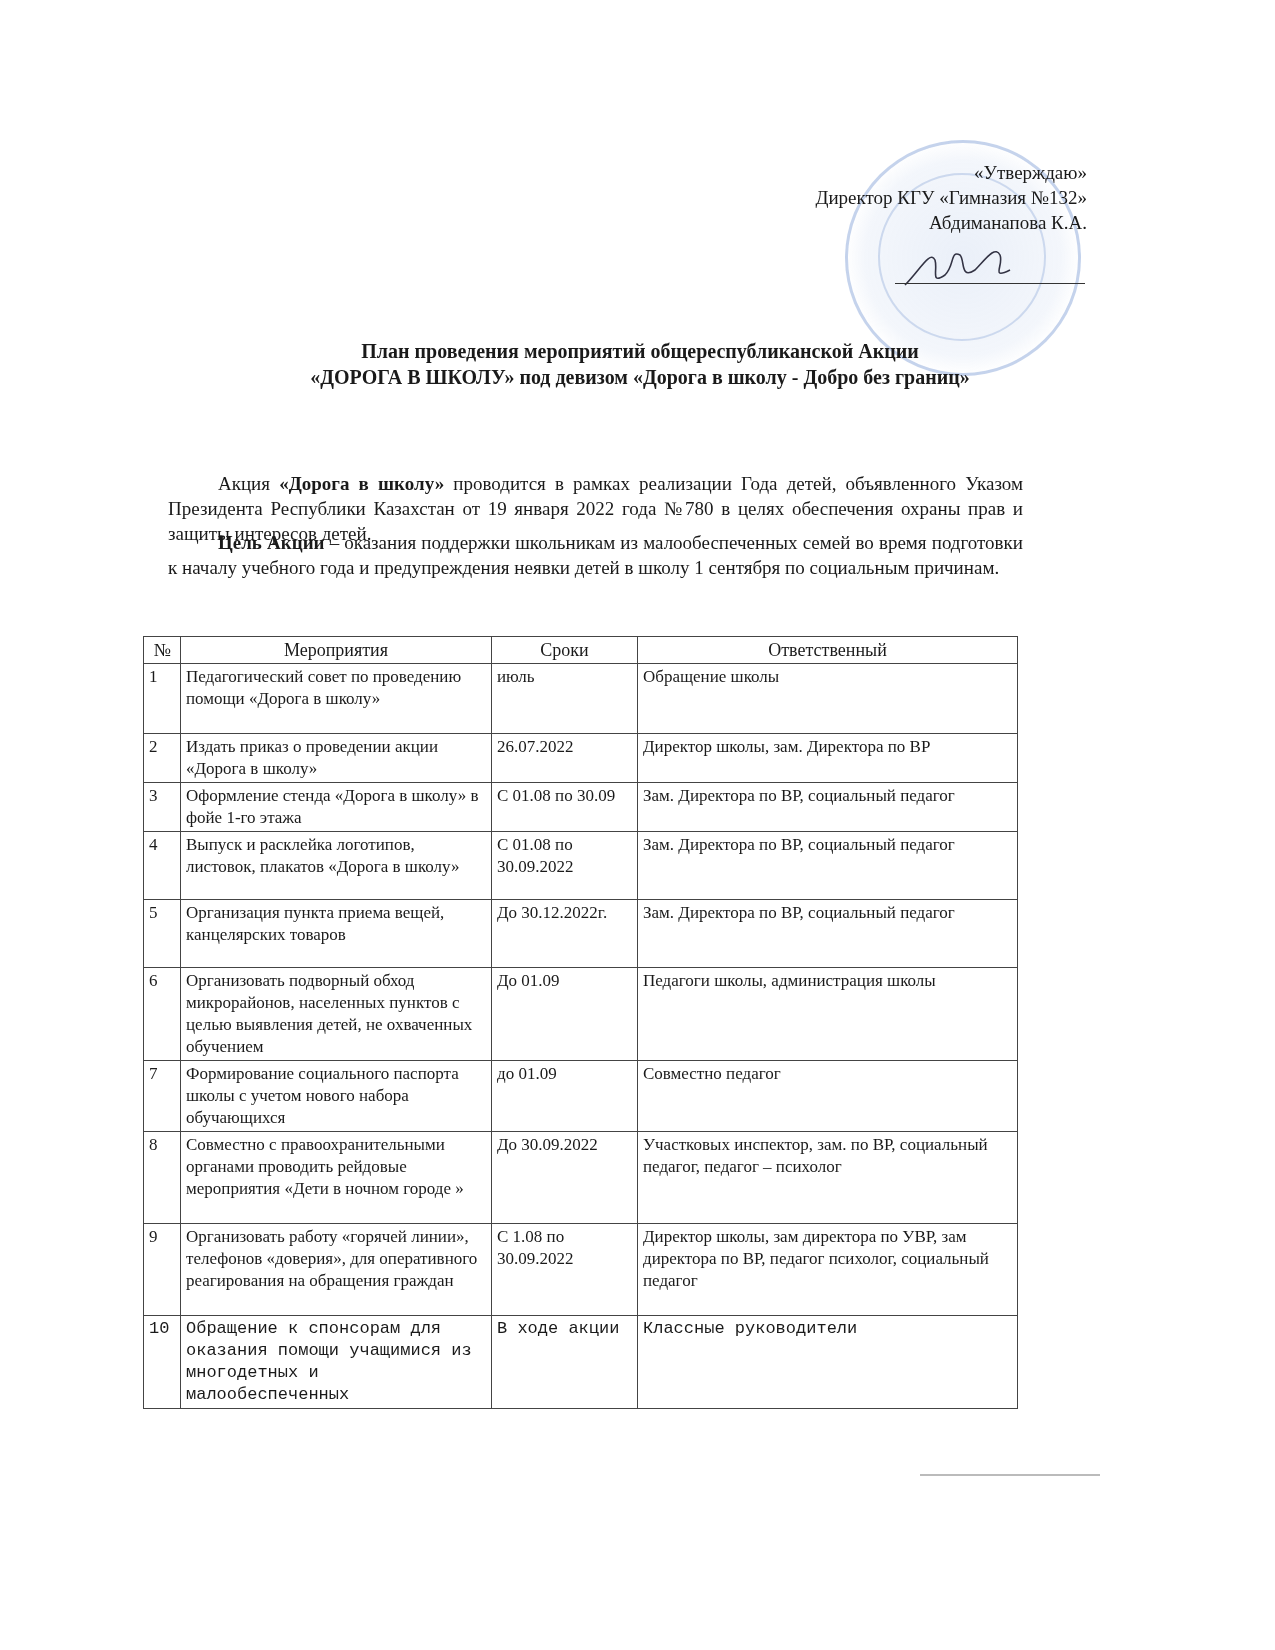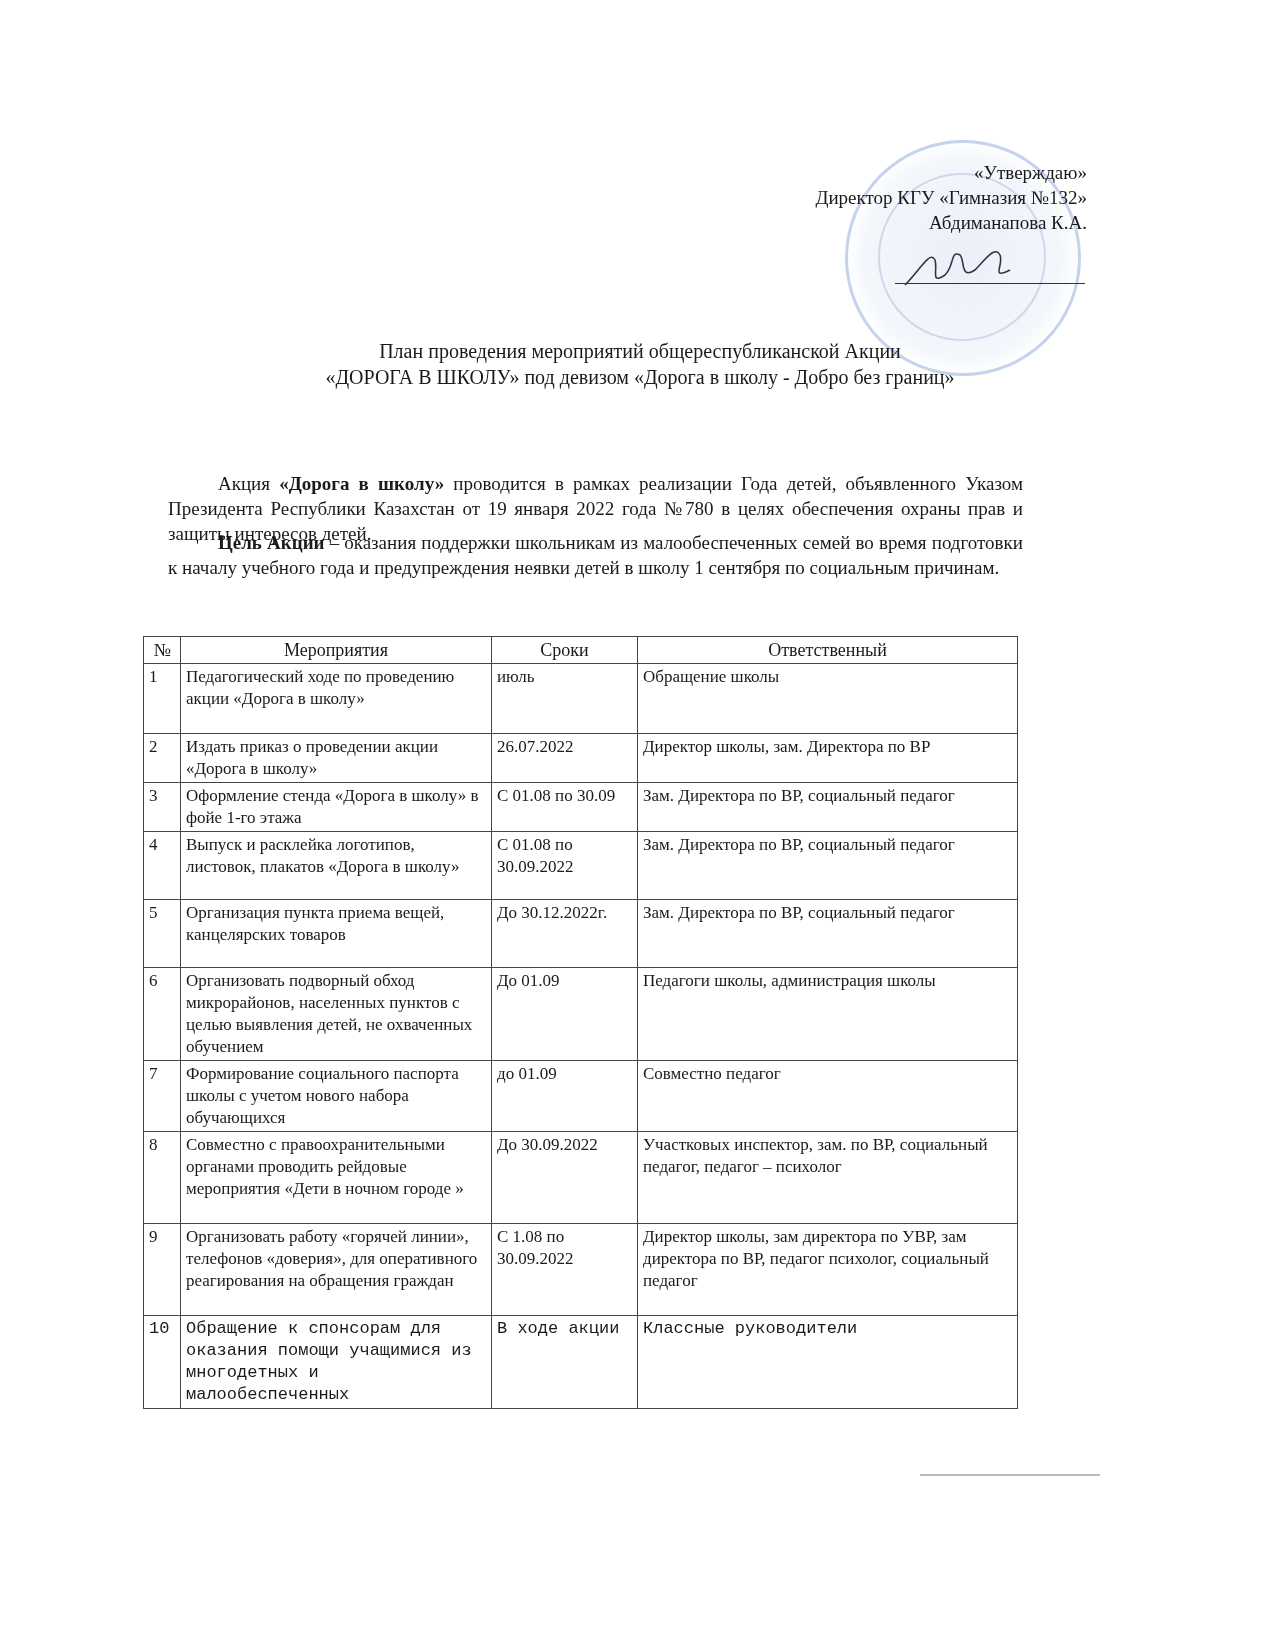--- a/index.html
+++ b/index.html
@@ -18,21 +18,21 @@
     background: radial-gradient(circle, rgba(140,170,220,0.18) 0%, rgba(140,170,220,0.10) 60%, rgba(255,255,255,0) 72%);
   }
   .stamp-inner {
     position: absolute; left: 30px; top: 30px; width: 164px; height: 164px;
     border-radius: 50%; border: 2px solid rgba(90,130,200,0.25);
   }
   .sig-line { position: absolute; left: 895px; top: 283px; width: 190px; border-top: 1px solid #333; }
   .signature { position: absolute; left: 900px; top: 240px; width: 120px; height: 50px; }
   .title {
     position: absolute; left: 140px; top: 338px; width: 1000px; text-align: center;
-    font-weight: normal; font-size: 20px; line-height: 26px;
+    font-weight: bold; font-size: 20px; line-height: 26px;
   }
   .para {
     position: absolute; left: 168px; width: 855px; font-size: 19px; line-height: 25px;
     text-align: justify;
   }
   .para .indent { display: inline-block; width: 50px; }
   .p1 { top: 448px; margin-top: 23px; }
   .p2 { top: 530px; }
   table.plan {
     position: absolute; left: 143px; top: 636px; width: 875px; border-collapse: collapse;
@@ -81,21 +81,21 @@
       <tr>
         <th class="col-num">№</th>
         <th class="col-event">Мероприятия</th>
         <th class="col-term">Сроки</th>
         <th>Ответственный</th>
       </tr>
     </thead>
     <tbody id="plan-body">
         <tr style="height: 70px;">
           <td>1</td>
-          <td>Педагогический ходе по проведению акции «Дорога в школу»</td>
+          <td>Педагогический совет по проведению помощи «Дорога в школу»</td>
           <td>июль</td>
           <td>Обращение школы</td>
         </tr>
         <tr style="height: 46px;">
           <td>2</td>
           <td>Издать приказ о проведении акции «Дорога в школу»</td>
           <td>26.07.2022</td>
           <td>Директор школы, зам. Директора по ВР</td>
         </tr>
         <tr style="height: 46px;">

